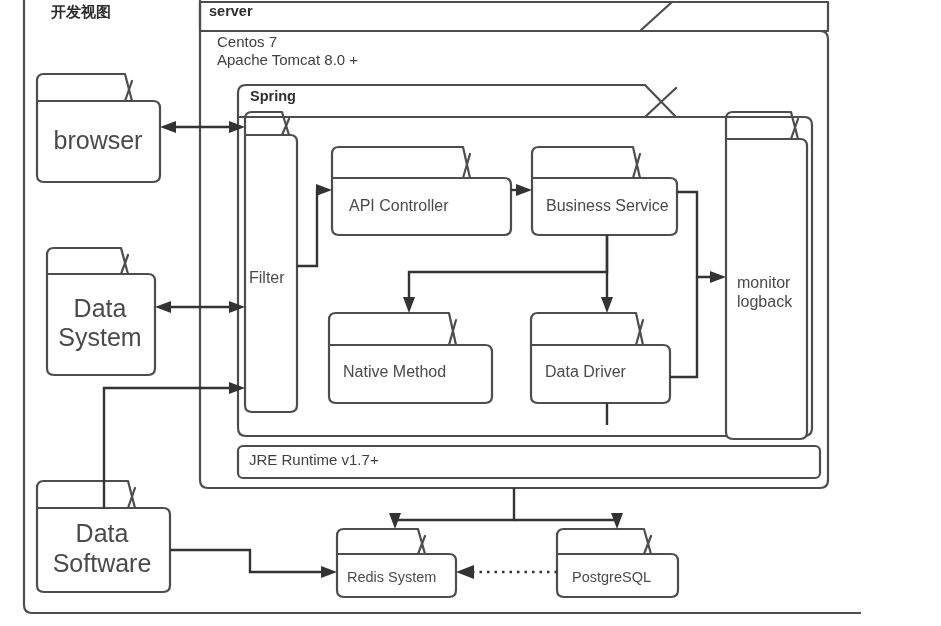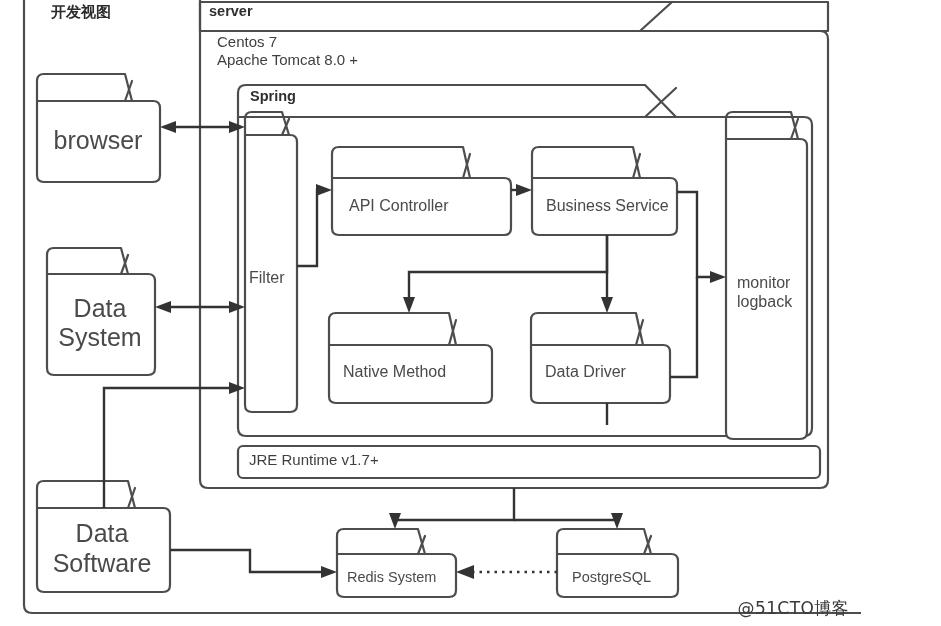--- a/index.html
+++ b/index.html
@@ -215,15 +215,14 @@
 
     <text class="t-label-med" x="737" y="284">monitor</text>
     <text class="t-label-med" x="737" y="303">logback</text>
 
     <text class="t-label-sm" x="347" y="578">Redis System</text>
 
     <text class="t-label-sm" x="572" y="578">PostgreSQL</text>
 
   </svg>
 
-  <div class="watermark">@51CTO博客</div>
 
 </div>
 
 </body></html>

